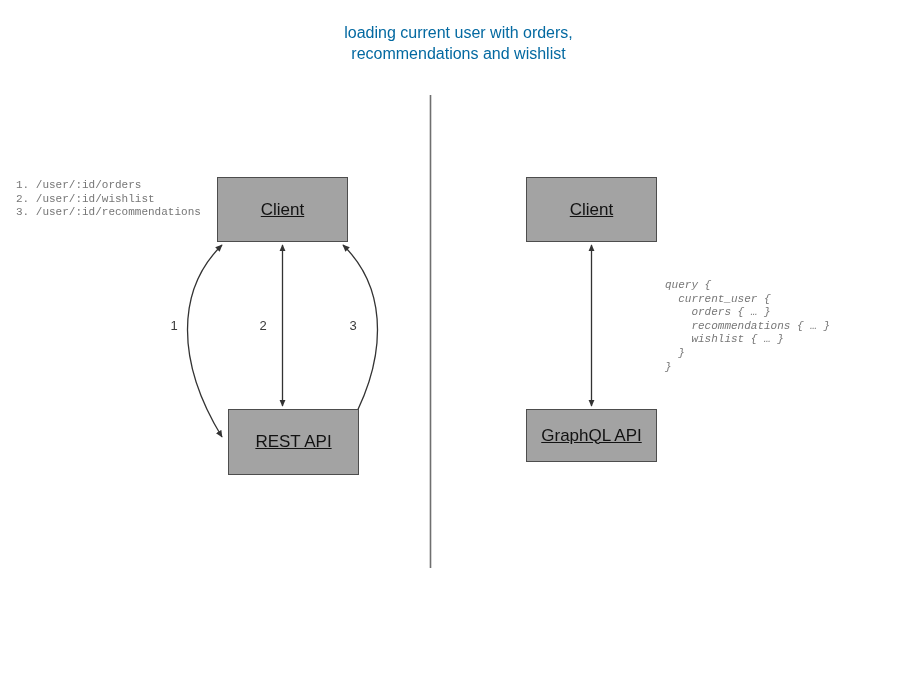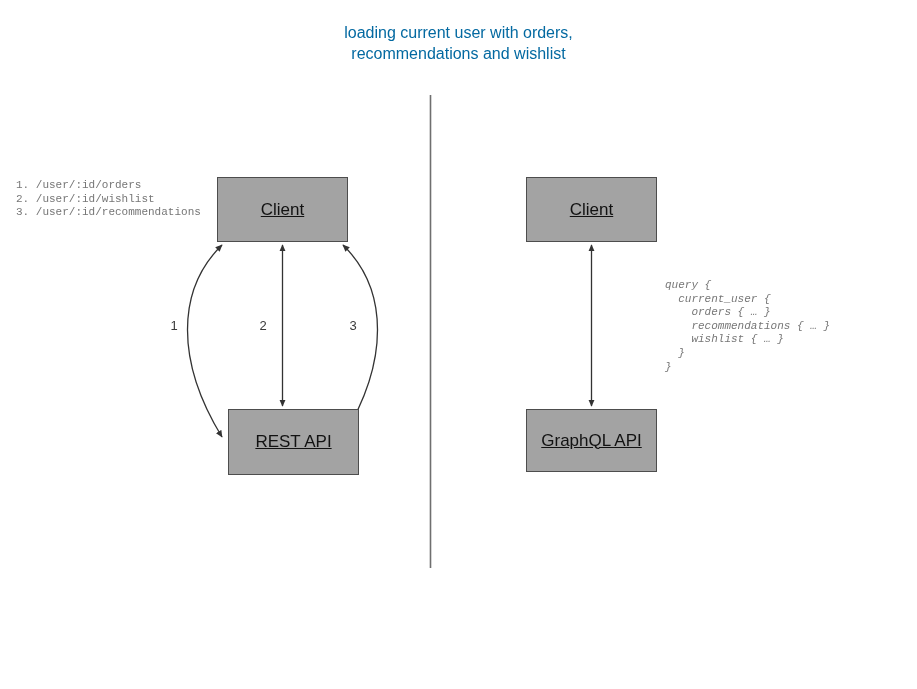--- a/index.html
+++ b/index.html
@@ -40,21 +40,21 @@
     display: flex;
     align-items: center;
     justify-content: center;
     font-size: 17px;
     color: #121212;
     text-decoration: underline;
   }
   #node-client-rest  { left: 217px; top: 177px; width: 131px; height: 65px; }
   #node-rest-api     { left: 228px; top: 409px; width: 131px; height: 66px; }
   #node-client-gql   { left: 526px; top: 177px; width: 131px; height: 65px; }
-  #node-graphql-api  { left: 526px; top: 409px; width: 131px; height: 63px; }
+  #node-graphql-api  { left: 526px; top: 409px; width: 131px; height: 53px; }
 
   .edge-label {
     position: absolute;
     font-size: 13px;
     color: #3a3a3a;
     text-align: center;
     width: 20px;
   }
   #edge-label-1 { left: 164px; top: 318px; }
   #edge-label-2 { left: 253px; top: 318px; }

